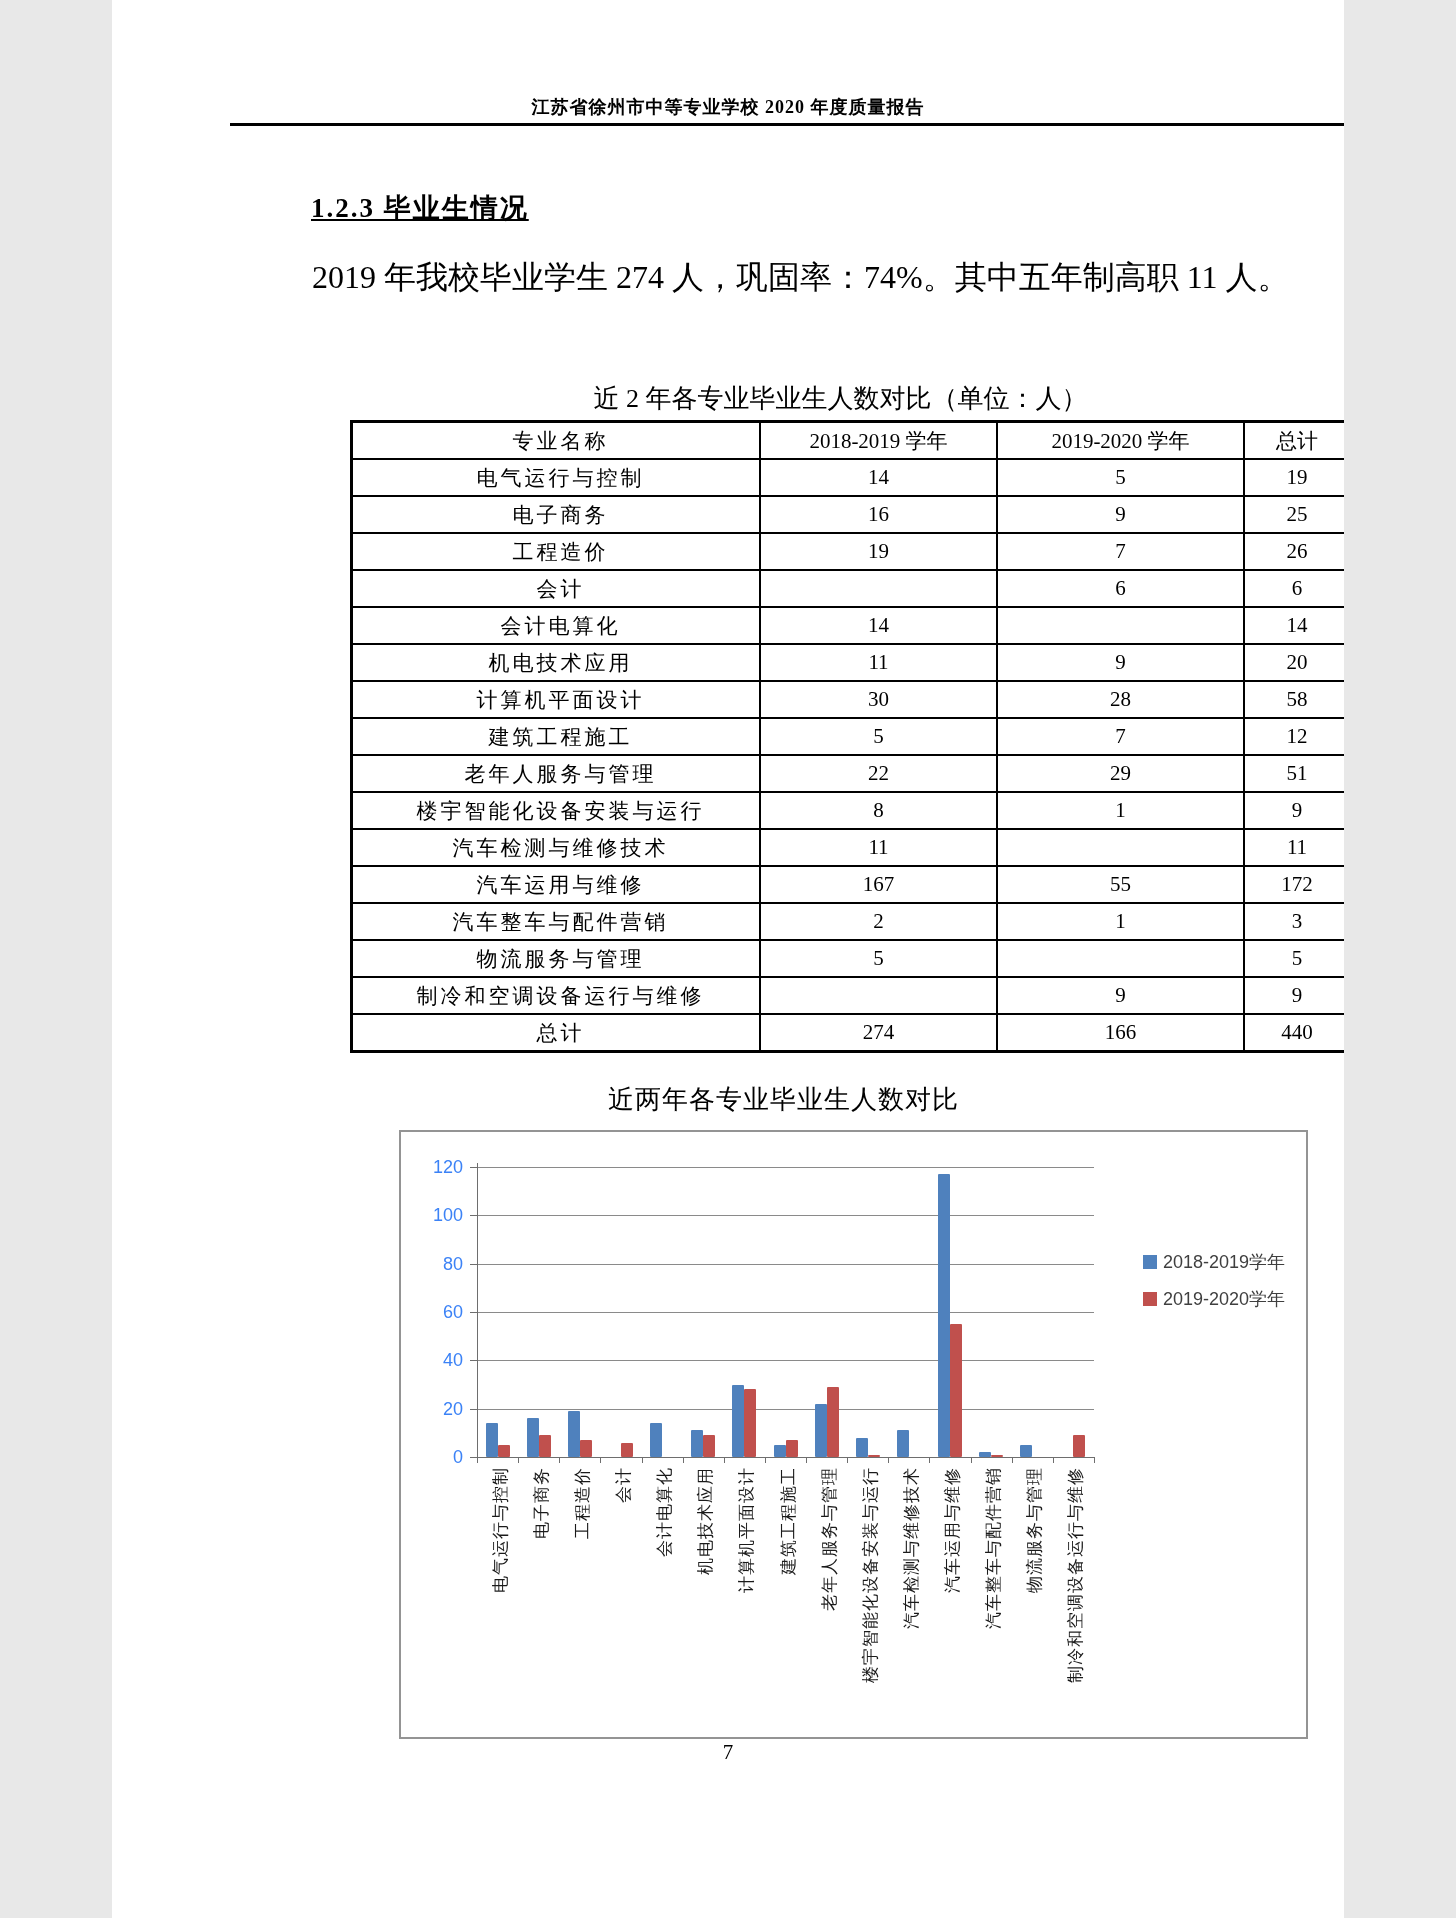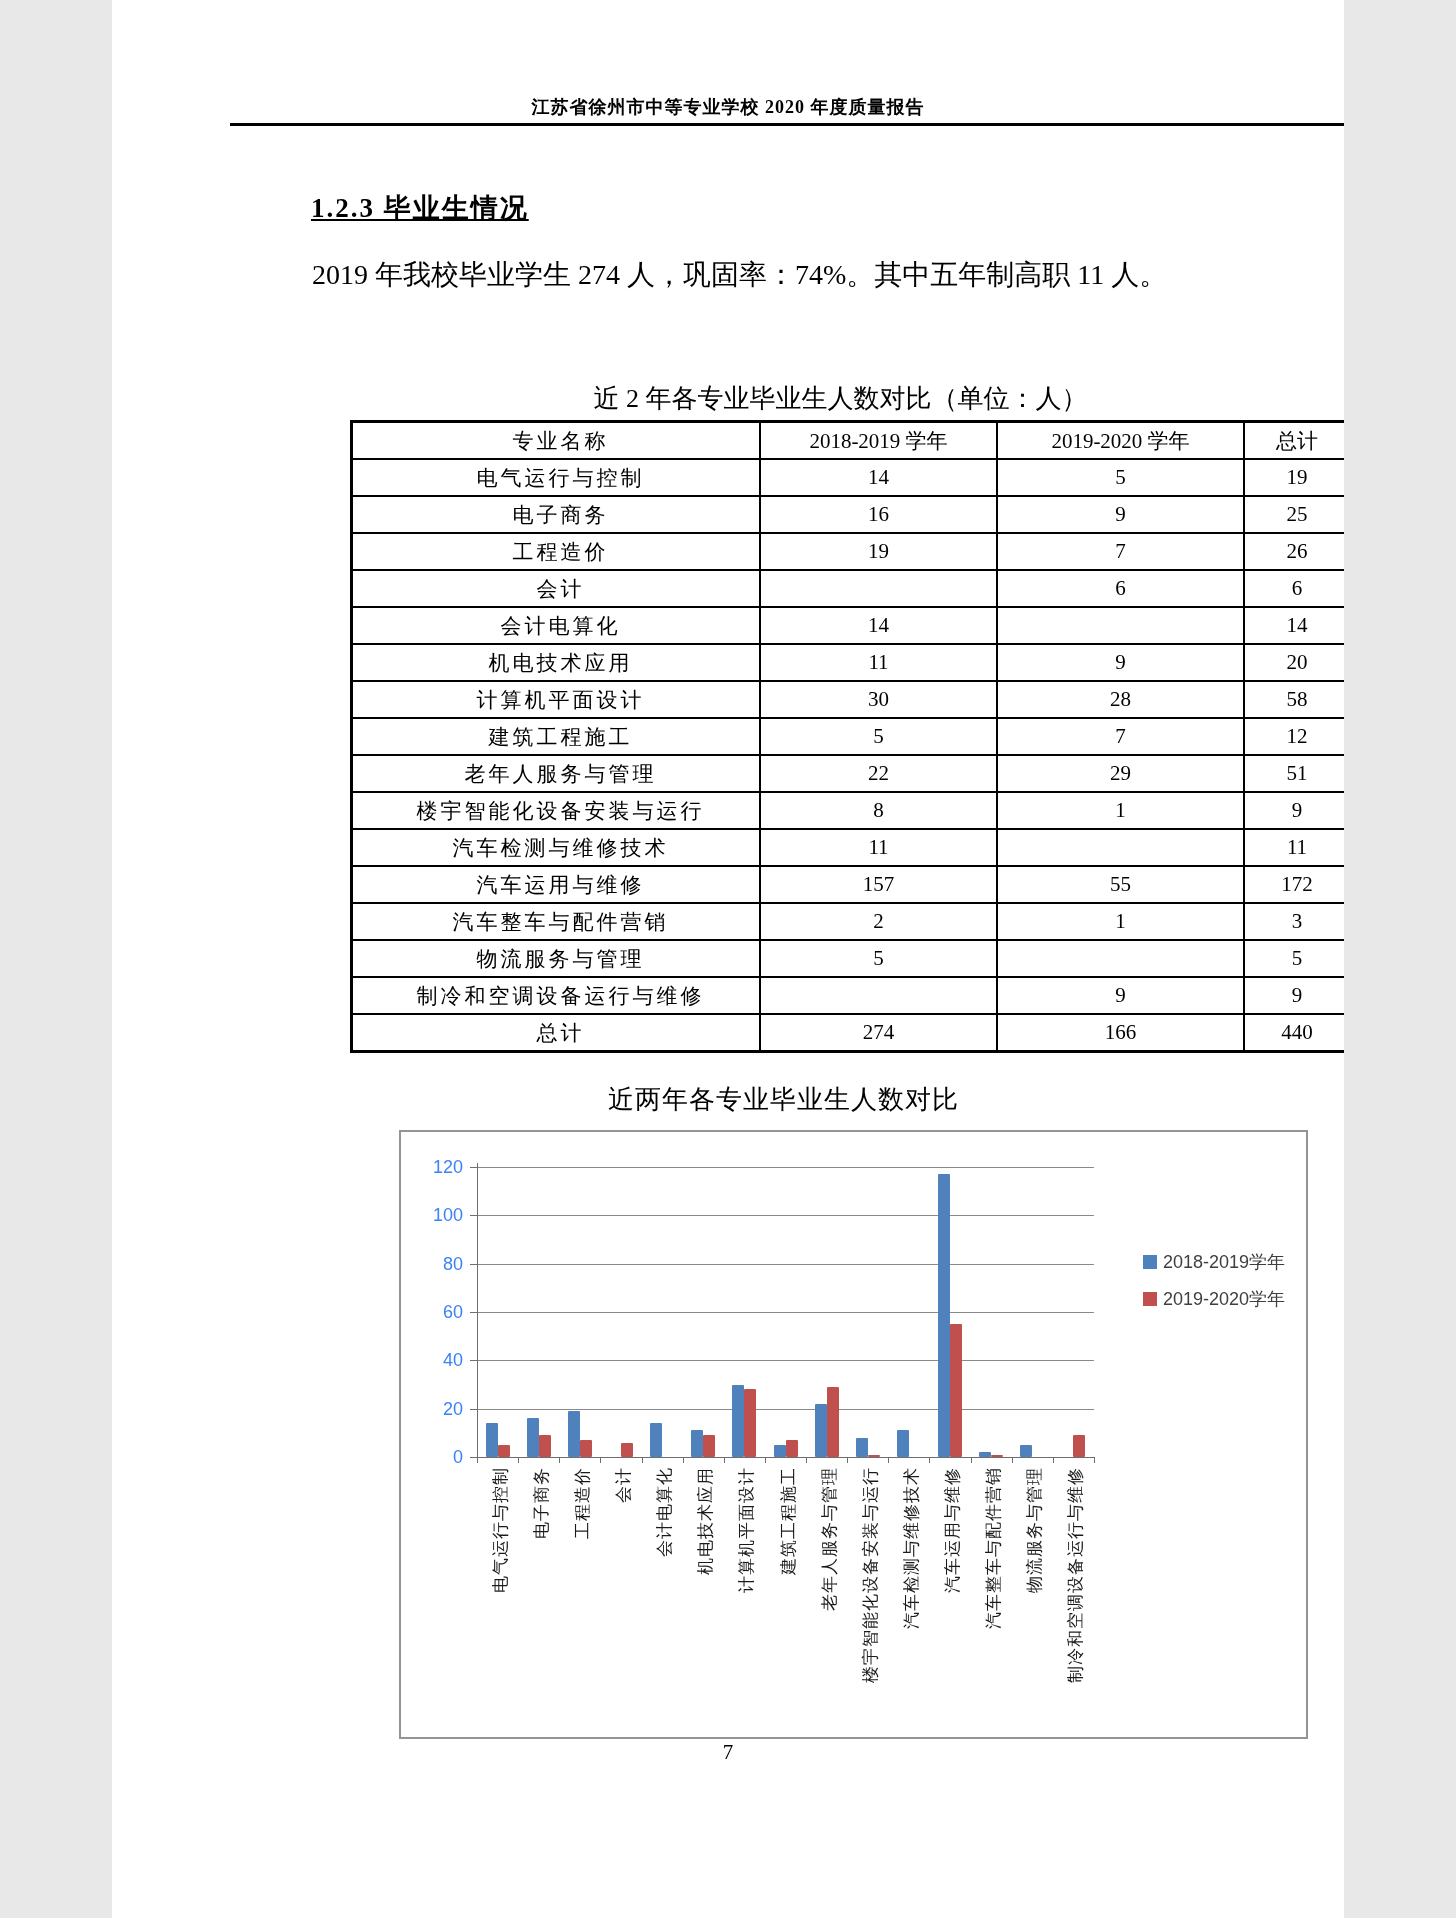--- a/index.html
+++ b/index.html
@@ -4,21 +4,21 @@
 <style>
   html,body{margin:0;padding:0;background:#e8e8e8;}
   .page{
     position:relative;width:1232px;height:1918px;margin:0 auto;background:#ffffff;
     font-family:"Liberation Serif","DejaVu Serif",serif;color:#000;overflow:hidden;
   }
   .abs{position:absolute;}
   .header-title{top:95px;left:0;width:100%;text-align:center;font-weight:bold;font-size:18px;letter-spacing:1px;}
   .header-rule{top:123px;left:118px;width:1220px;height:3px;background:#000;}
   .section-heading{top:190px;left:199px;font-size:27px;font-weight:bold;letter-spacing:2px;text-decoration:underline;}
-  .para-line{font-size:28px;white-space:nowrap;text-align:center;}
+  .para-line{font-size:32px;white-space:nowrap;text-align:center;}
   .para-1{top:256px;left:200px;}
   .para-2{top:320px;left:140px;}
   .table-title{top:381px;left:238px;width:981px;text-align:center;font-size:26px;}
   table.data{
     position:absolute;top:420px;left:238px;width:981px;border-collapse:collapse;
     table-layout:fixed;font-size:21px;border:3px solid #000;
   }
   table.data td,table.data th{border:2px solid #000;height:35px;padding:0;font-weight:normal;overflow:hidden;white-space:nowrap;}
   .c-name{width:397px;text-align:center;padding-left:9px !important;letter-spacing:3px;}
   .c-num1{width:235px;text-align:center;}
@@ -137,21 +137,21 @@
           <td class="c-tot">9</td>
         </tr>
         <tr>
           <td class="c-name">汽车检测与维修技术</td>
           <td class="c-num1">11</td>
           <td class="c-num2"></td>
           <td class="c-tot">11</td>
         </tr>
         <tr>
           <td class="c-name">汽车运用与维修</td>
-          <td class="c-num1">157</td>
+          <td class="c-num1">167</td>
           <td class="c-num2">55</td>
           <td class="c-tot">172</td>
         </tr>
         <tr>
           <td class="c-name">汽车整车与配件营销</td>
           <td class="c-num1">2</td>
           <td class="c-num2">1</td>
           <td class="c-tot">3</td>
         </tr>
         <tr>

